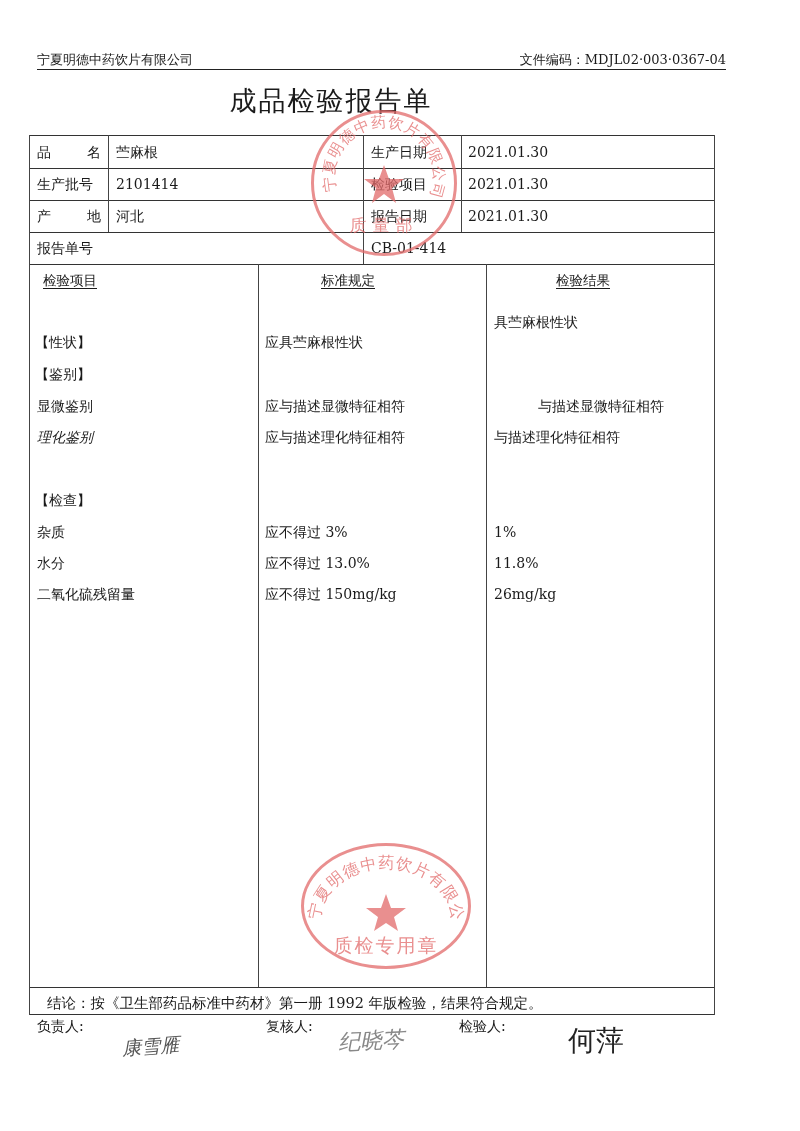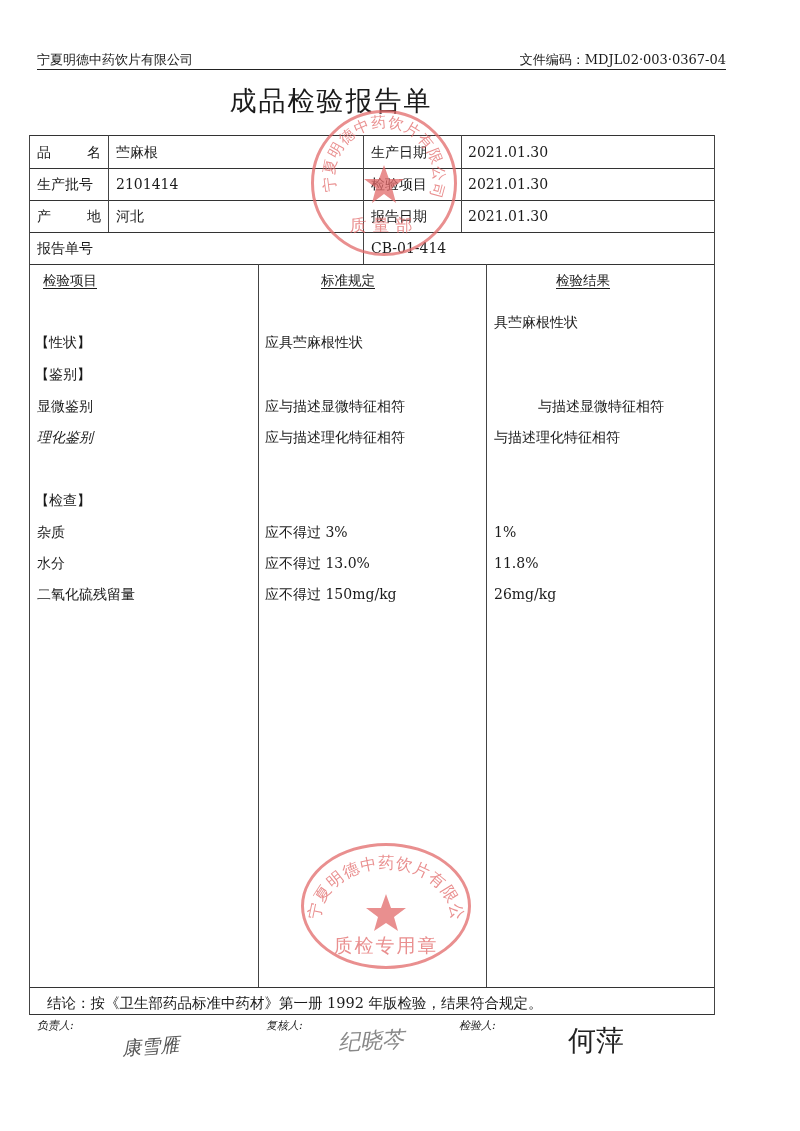--- a/index.html
+++ b/index.html
@@ -10,21 +10,21 @@
   .hdr-right { right:74px; top:51px; font-size:13px; }
   .hdr-line { left:37px; top:69px; width:689px; height:1px; background:#222; }
   .title { left:0; width:662px; top:83px; text-align:center; font-size:27px; letter-spacing:2px; }
 
   .hline { position:absolute; height:1px; background:#333; }
   .vline { position:absolute; width:1px; background:#444; }
   .cell { position:absolute; font-size:14px; line-height:16px; white-space:nowrap; }
   .colhead { position:absolute; font-size:13.5px; text-decoration:underline; text-underline-offset:3px; }
   .item { position:absolute; font-size:14px; white-space:nowrap; }
   .conclusion { left:47px; top:994px; font-size:14.5px; }
-  .sig-label { position:absolute; top:1018px; font-size:11px;font-style:italic; }
+  .sig-label { position:absolute; top:1018px; font-size:14px; }
   .signature { position:absolute; font-family:"DejaVu Sans",sans-serif; font-style:italic; color:#555; }
   .stamp { position:absolute; border:3px solid #e26a6a; border-radius:50%; opacity:0.75; pointer-events:none; }
   .stamp svg { position:absolute; left:0; top:0; }
 </style>
 </head>
 <body>
 
 <div class="abs hdr-left">宁夏明德中药饮片有限公司</div>
 <div class="abs hdr-right">文件编码：MDJL02·003·0367-04</div>
 <div class="abs hdr-line"></div>

